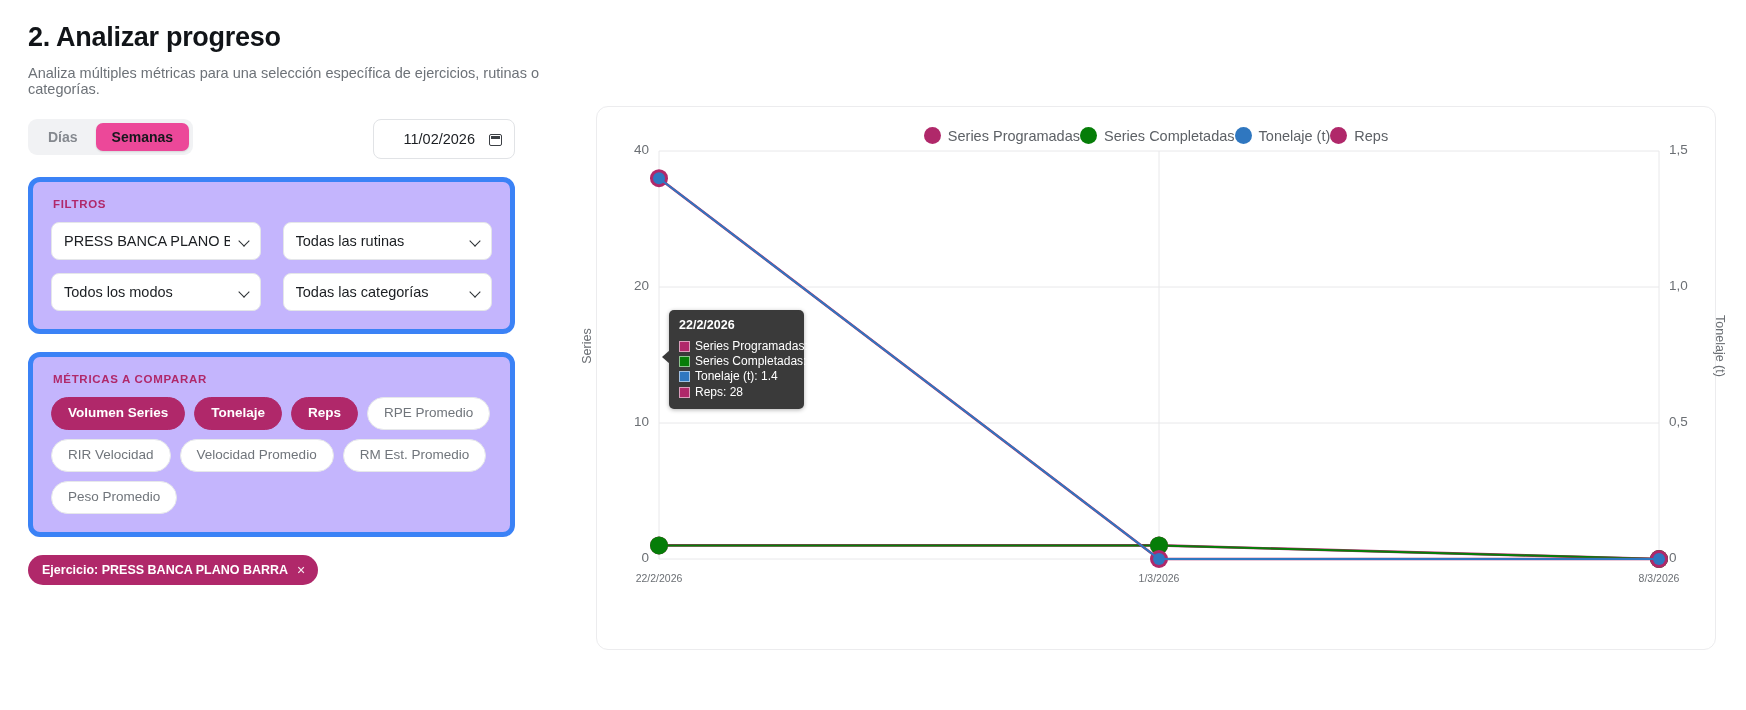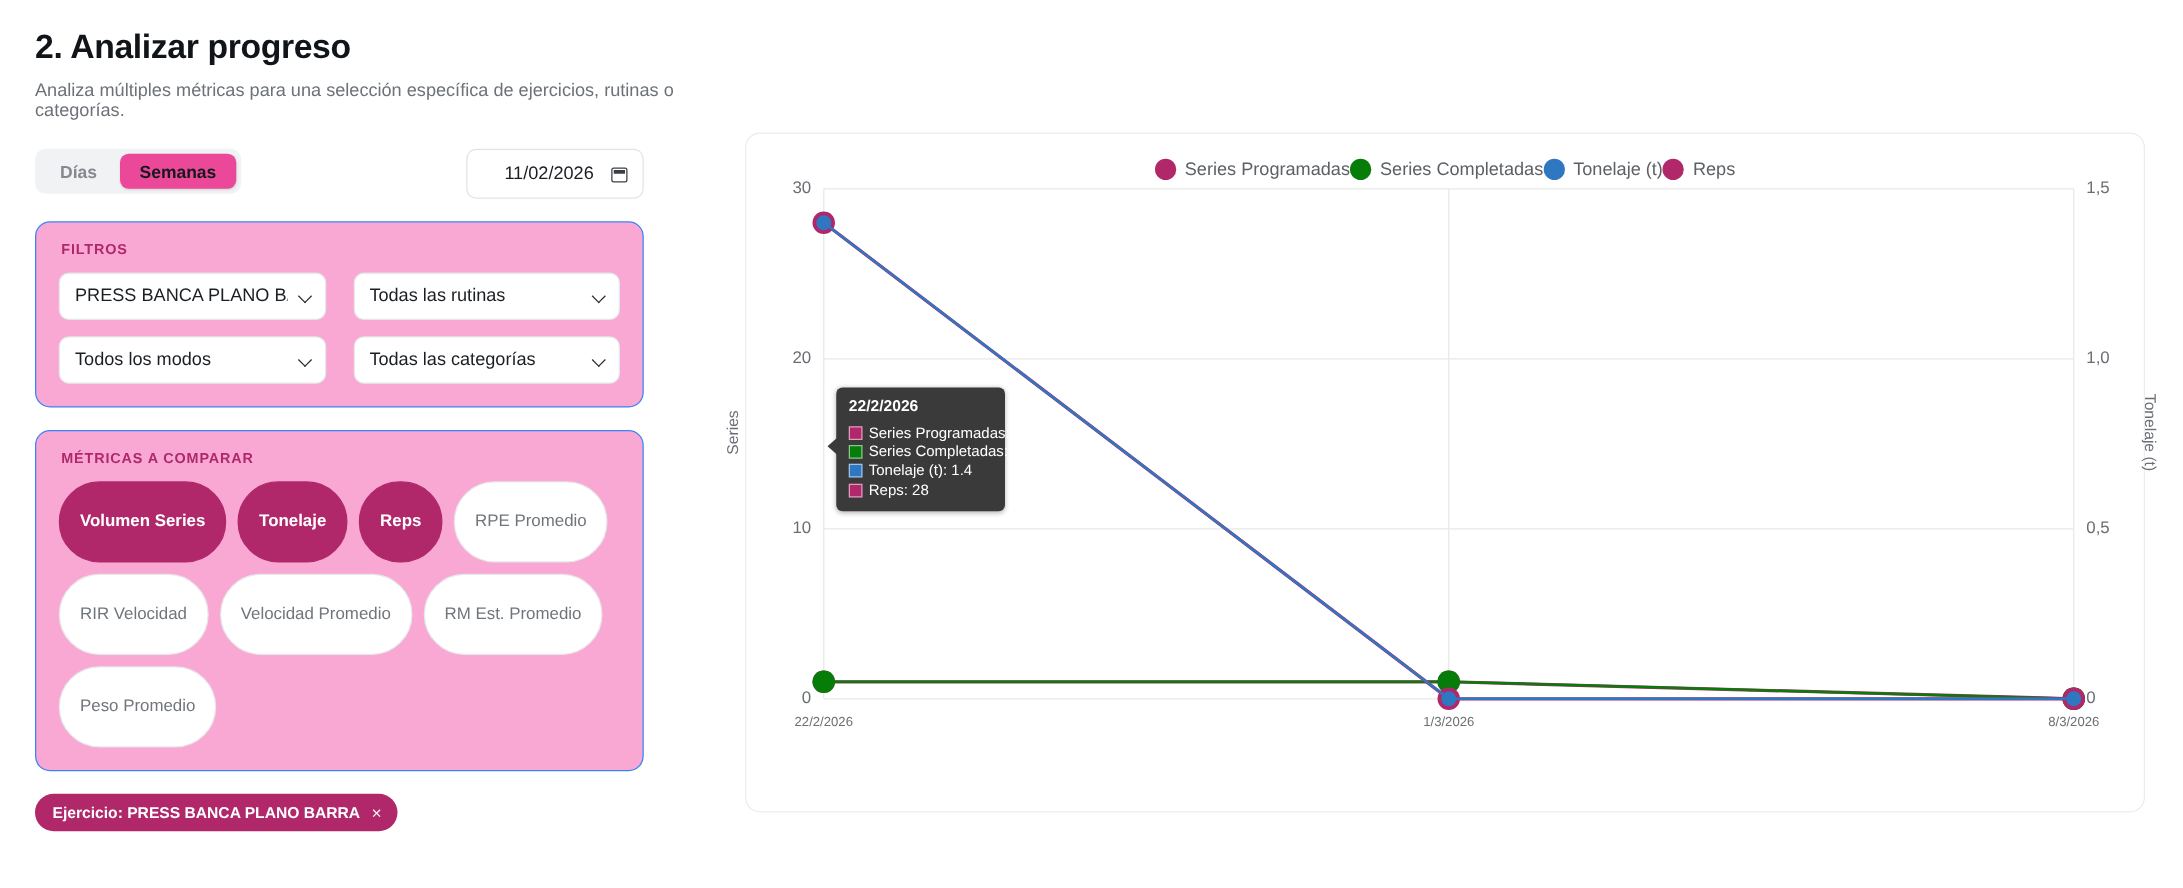--- a/index.html
+++ b/index.html
@@ -54,21 +54,21 @@
   .cal-ico:before {
     content: ""; position: absolute; left: 0; top: 2px; right: 0; bottom: 0;
     border: 1.6px solid #3b3f44; border-radius: 2px;
   }
   .cal-ico:after {
     content: ""; position: absolute; left: 1.6px; right: 1.6px; top: 4.2px;
     height: 2.4px; background: #3b3f44;
   }
 
   .card {
-    border: 1px solid #3b82f6; border-radius: 12px; background: #f9a8d4;
+    border: 5px solid #3b82f6; border-radius: 12px; background: #c4b5fd;
     padding: 16px 18px 18px 18px; margin-top: 18px; width: 487px;
   }
   .card-label {
     font-size: 11.5px; font-weight: 700; letter-spacing: .7px;
     color: #b0286a; margin: 0 0 12px 2px;
   }
   .grid2 { display: grid; grid-template-columns: 1fr 1fr; gap: 13px 22px; }
   .sel {
     appearance: none; -webkit-appearance: none;
     width: 100%; height: 38px; padding: 0 30px 0 12px;
@@ -80,21 +80,21 @@
   .sel-wrap:after {
     content: ""; position: absolute; right: 13px; top: 15px;
     width: 7px; height: 7px; border-right: 1.8px solid #2b2f34;
     border-bottom: 1.8px solid #2b2f34; transform: rotate(45deg);
     pointer-events: none;
   }
 
   .chips { display: flex; flex-wrap: wrap; gap: 9px; }
   .chip {
     border: 1px solid #e6e8ea; background: #fff; color: #70757b;
-    border-radius: 999px; padding: 24px 16px; font-size: 13.5px;
+    border-radius: 999px; padding: 8px 16px; font-size: 13.5px;
     font-family: inherit; cursor: pointer; line-height: 1.1;
   }
   .chip.on {
     background: #b0286a; border-color: #b0286a; color: #fff; font-weight: 700;
   }
 
   .tag {
     display: inline-flex; align-items: center; gap: 9px;
     background: #b0286a; color: #fff; border-radius: 999px;
     padding: 7px 13px 7px 14px; font-size: 12.5px; font-weight: 700;
@@ -272,21 +272,21 @@
           </g>
       </svg>
 
       <div class="ax-label y-title-left">Series</div>
       <div class="ax-label y-title-right">Tonelaje (t)</div>
 
       <div id="ticks-left">
           <div class="tick tick-l" style="left: 22px; top: 443px;">0</div>
           <div class="tick tick-l" style="left: 22px; top: 307px;">10</div>
           <div class="tick tick-l" style="left: 22px; top: 171px;">20</div>
-          <div class="tick tick-l" style="left: 22px; top: 35px;">30</div>
+          <div class="tick tick-l" style="left: 22px; top: 35px;">40</div>
         </div>
       <div id="ticks-right">
           <div class="tick tick-r" style="left: 1072px; top: 443px;">0</div>
           <div class="tick tick-r" style="left: 1072px; top: 307px;">0,5</div>
           <div class="tick tick-r" style="left: 1072px; top: 171px;">1,0</div>
           <div class="tick tick-r" style="left: 1072px; top: 35px;">1,5</div>
         </div>
       <div id="ticks-x">
           <div class="tick tick-x" style="position: absolute; left: 32px; top: 465px; width: 60px; text-align: center;">22/2/2026</div>
           <div class="tick tick-x" style="position: absolute; left: 532px; top: 465px; width: 60px; text-align: center;">1/3/2026</div>

